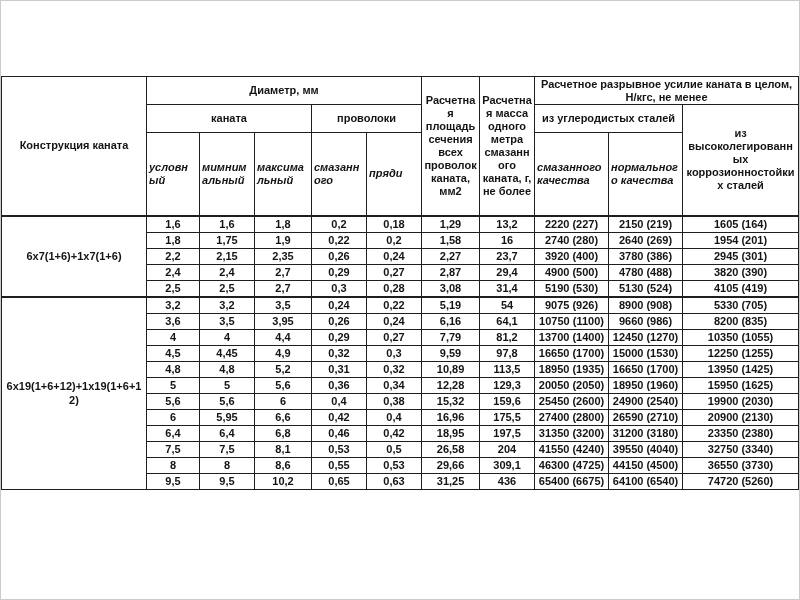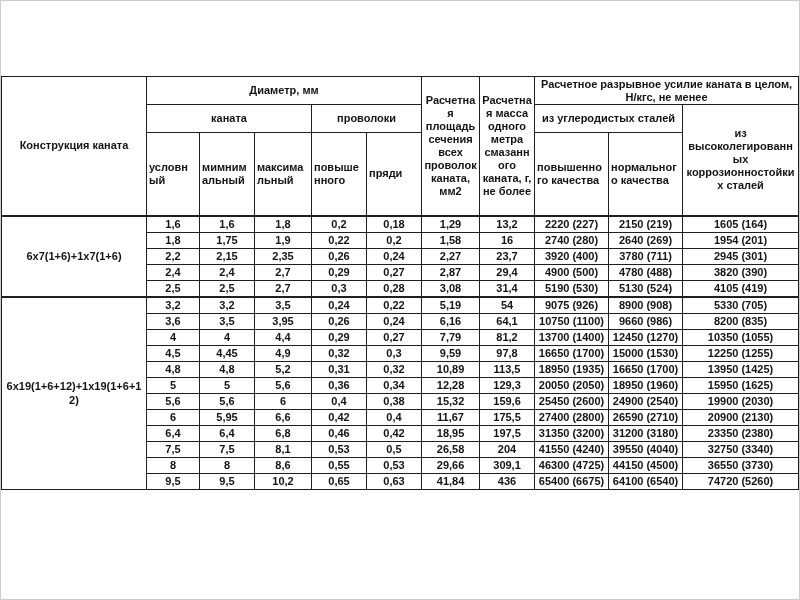--- a/index.html
+++ b/index.html
@@ -27,21 +27,21 @@
     padding: 0 2px;
     text-align: center;
     vertical-align: middle;
     line-height: 13px;
     overflow: hidden;
     word-wrap: break-word;
     overflow-wrap: break-word;
   }
   .spec-table thead tr.h1 { height: 28px; }
   .spec-table thead tr.h2 { height: 28px; }
-  .spec-table thead tr.h3 { height: 83px; }
+  .spec-table thead tr.h3 { height: 83px; font-style: italic; }
   .spec-table thead th { background: #ffffff; }
   .spec-table thead { border-bottom: 2px solid #1f1f1f; }
   .spec-table th.al { text-align: left; }
   .spec-table tbody tr { height: 16px; }
   .spec-table tbody td { line-height: 15px; white-space: nowrap; }
   .spec-table tbody td.group-label {
     white-space: normal;
     line-height: 14px;
     text-align: center;
   }
@@ -75,23 +75,23 @@
     <tr class="h2">
       <th colspan="3">каната</th>
       <th colspan="2">проволоки</th>
       <th colspan="2">из углеродистых сталей</th>
       <th rowspan="2">из высоколегированных коррозионностойких сталей</th>
     </tr>
     <tr class="h3">
       <th class="al">условный</th>
       <th class="al">мимнимальный</th>
       <th class="al">максимальный</th>
-      <th class="al">повышенного</th>
+      <th class="al">смазанного</th>
       <th class="al">пряди</th>
-      <th class="al">повышенного качества</th>
+      <th class="al">смазанного качества</th>
       <th class="al">нормального качества</th>
     </tr>
   </thead>
   <tbody id="data-rows">
       <tr>
         <td rowspan="5" class="group-label">6x7(1+6)+1x7(1+6)</td>
         <td>1,6</td>
         <td>1,6</td>
         <td>1,8</td>
         <td>0,2</td>
@@ -116,21 +116,21 @@
       </tr>
       <tr>
         <td>2,2</td>
         <td>2,15</td>
         <td>2,35</td>
         <td>0,26</td>
         <td>0,24</td>
         <td>2,27</td>
         <td>23,7</td>
         <td>3920 (400)</td>
-        <td>3780 (711)</td>
+        <td>3780 (386)</td>
         <td>2945 (301)</td>
       </tr>
       <tr>
         <td>2,4</td>
         <td>2,4</td>
         <td>2,7</td>
         <td>0,29</td>
         <td>0,27</td>
         <td>2,87</td>
         <td>29,4</td>
@@ -234,21 +234,21 @@
         <td>25450 (2600)</td>
         <td>24900 (2540)</td>
         <td>19900 (2030)</td>
       </tr>
       <tr>
         <td>6</td>
         <td>5,95</td>
         <td>6,6</td>
         <td>0,42</td>
         <td>0,4</td>
-        <td>11,67</td>
+        <td>16,96</td>
         <td>175,5</td>
         <td>27400 (2800)</td>
         <td>26590 (2710)</td>
         <td>20900 (2130)</td>
       </tr>
       <tr>
         <td>6,4</td>
         <td>6,4</td>
         <td>6,8</td>
         <td>0,46</td>
@@ -282,20 +282,20 @@
         <td>46300 (4725)</td>
         <td>44150 (4500)</td>
         <td>36550 (3730)</td>
       </tr>
       <tr>
         <td>9,5</td>
         <td>9,5</td>
         <td>10,2</td>
         <td>0,65</td>
         <td>0,63</td>
-        <td>41,84</td>
+        <td>31,25</td>
         <td>436</td>
         <td>65400 (6675)</td>
         <td>64100 (6540)</td>
         <td>74720 (5260)</td>
       </tr>
     </tbody>
 </table>
 
 </body></html>

